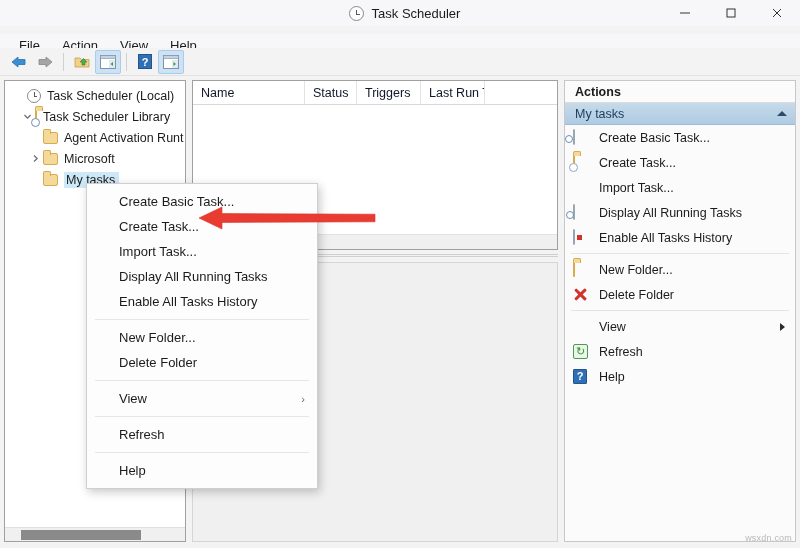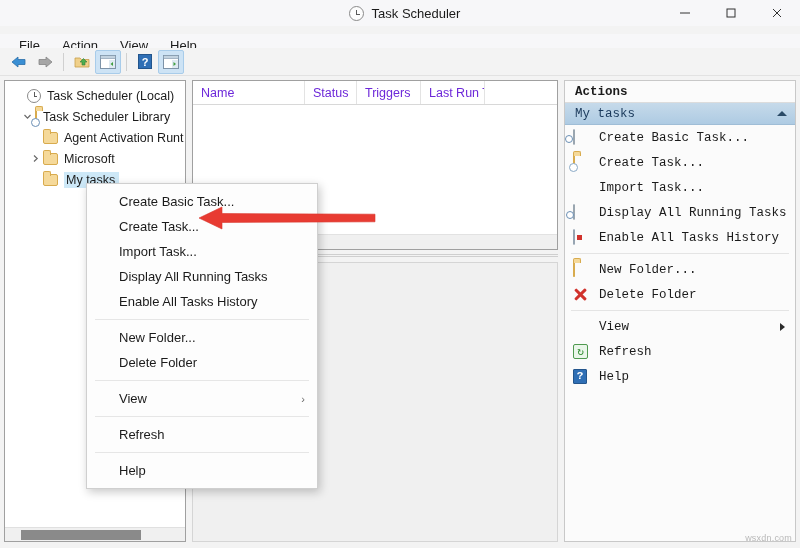--- a/index.html
+++ b/index.html
@@ -106,42 +106,42 @@
   .list-panel {
     position: absolute; left: 192px; top: 80px; width: 366px; height: 170px;
     background: #ffffff; border: 1px solid #a0a0a0;
   }
   .list-header {
     display: flex; height: 24px; background: #ffffff; border-bottom: 1px solid #d8d8d8;
     align-items: center; overflow: hidden;
   }
   .col {
     height: 24px; display: flex; align-items: center; padding-left: 8px;
-    font-size: 12.5px; color: #6d28d9; border-right: 1px solid #e3e3e3;
+    font-size: 12.5px; color: #0f172a; border-right: 1px solid #e3e3e3;
     white-space: nowrap; overflow: hidden; flex: 0 0 auto;
   }
   .list-body { position: absolute; left: 0; top: 24px; right: 0; bottom: 15px; background: #fff; }
   .list-hscroll {
     position: absolute; left: 0; bottom: 0; width: 100%; height: 15px;
     background: #f0f0f0; border-top: 1px solid #e2e2e2;
   }
   .list-hthumb { position: absolute; left: 4px; top: 2px; width: 72px; height: 11px; background: #8a8a8a; }
   .splitter {
     position: absolute; left: 192px; top: 254px; width: 366px; height: 3px;
     background: #f3f3f3; border-top: 1px solid #cfcfcf; border-bottom: 1px solid #cfcfcf;
   }
   .lower-panel {
     position: absolute; left: 192px; top: 262px; width: 366px; height: 280px;
     background: #f0f0f0; border: 1px solid #d5d5d5;
   }
 
   
   .actions-panel {
     position: absolute; left: 564px; top: 80px; width: 232px; height: 462px;
-    background: #fbfbfb; border: 1px solid #c8c8c8; font-family: Liberation Mono, monospace;
+    background: #fbfbfb; border: 1px solid #c8c8c8;
   }
   .actions-title {
     height: 22px; display: flex; align-items: center; padding-left: 10px;
     font-weight: bold; font-size: 12.5px; color: #1b1b1b;
     background: #fbfbfb; border-bottom: 1px solid #dcdcdc;
   }
   .actions-group {
     height: 22px; display: flex; align-items: center; padding: 0 8px 0 10px;
     font-size: 12.5px; color: #1b3a5c;
     background: linear-gradient(to bottom, #c6daea 0%, #aecbe3 100%);

